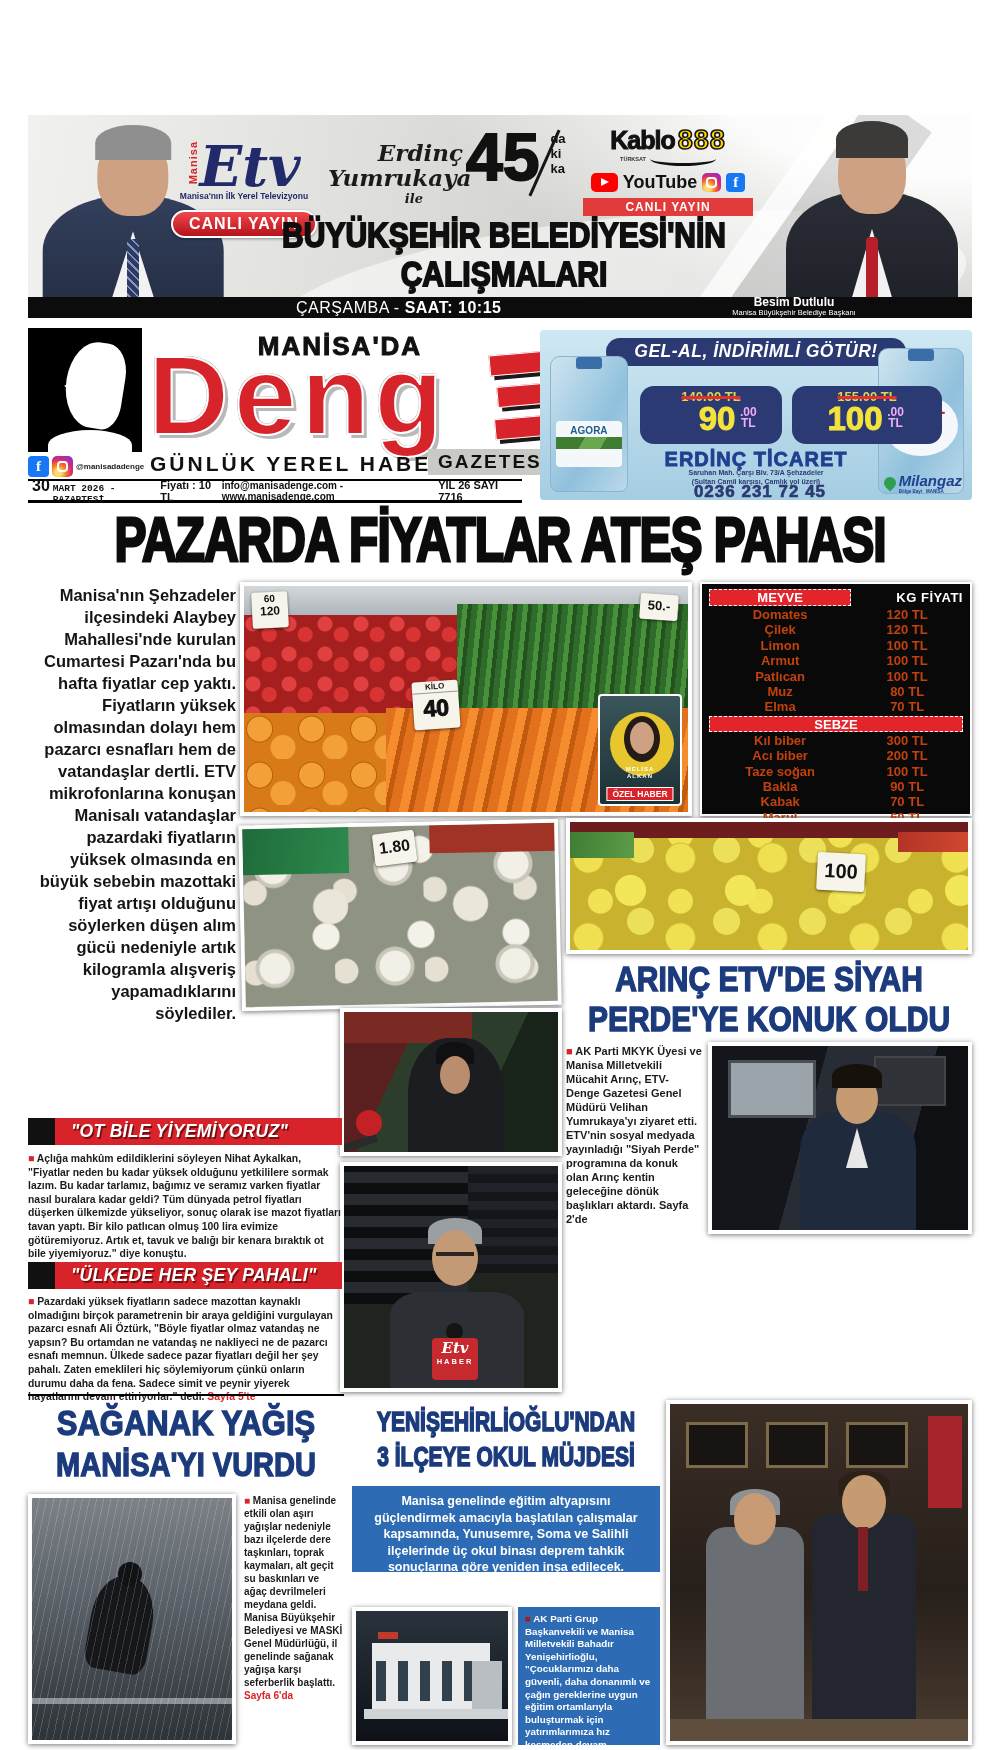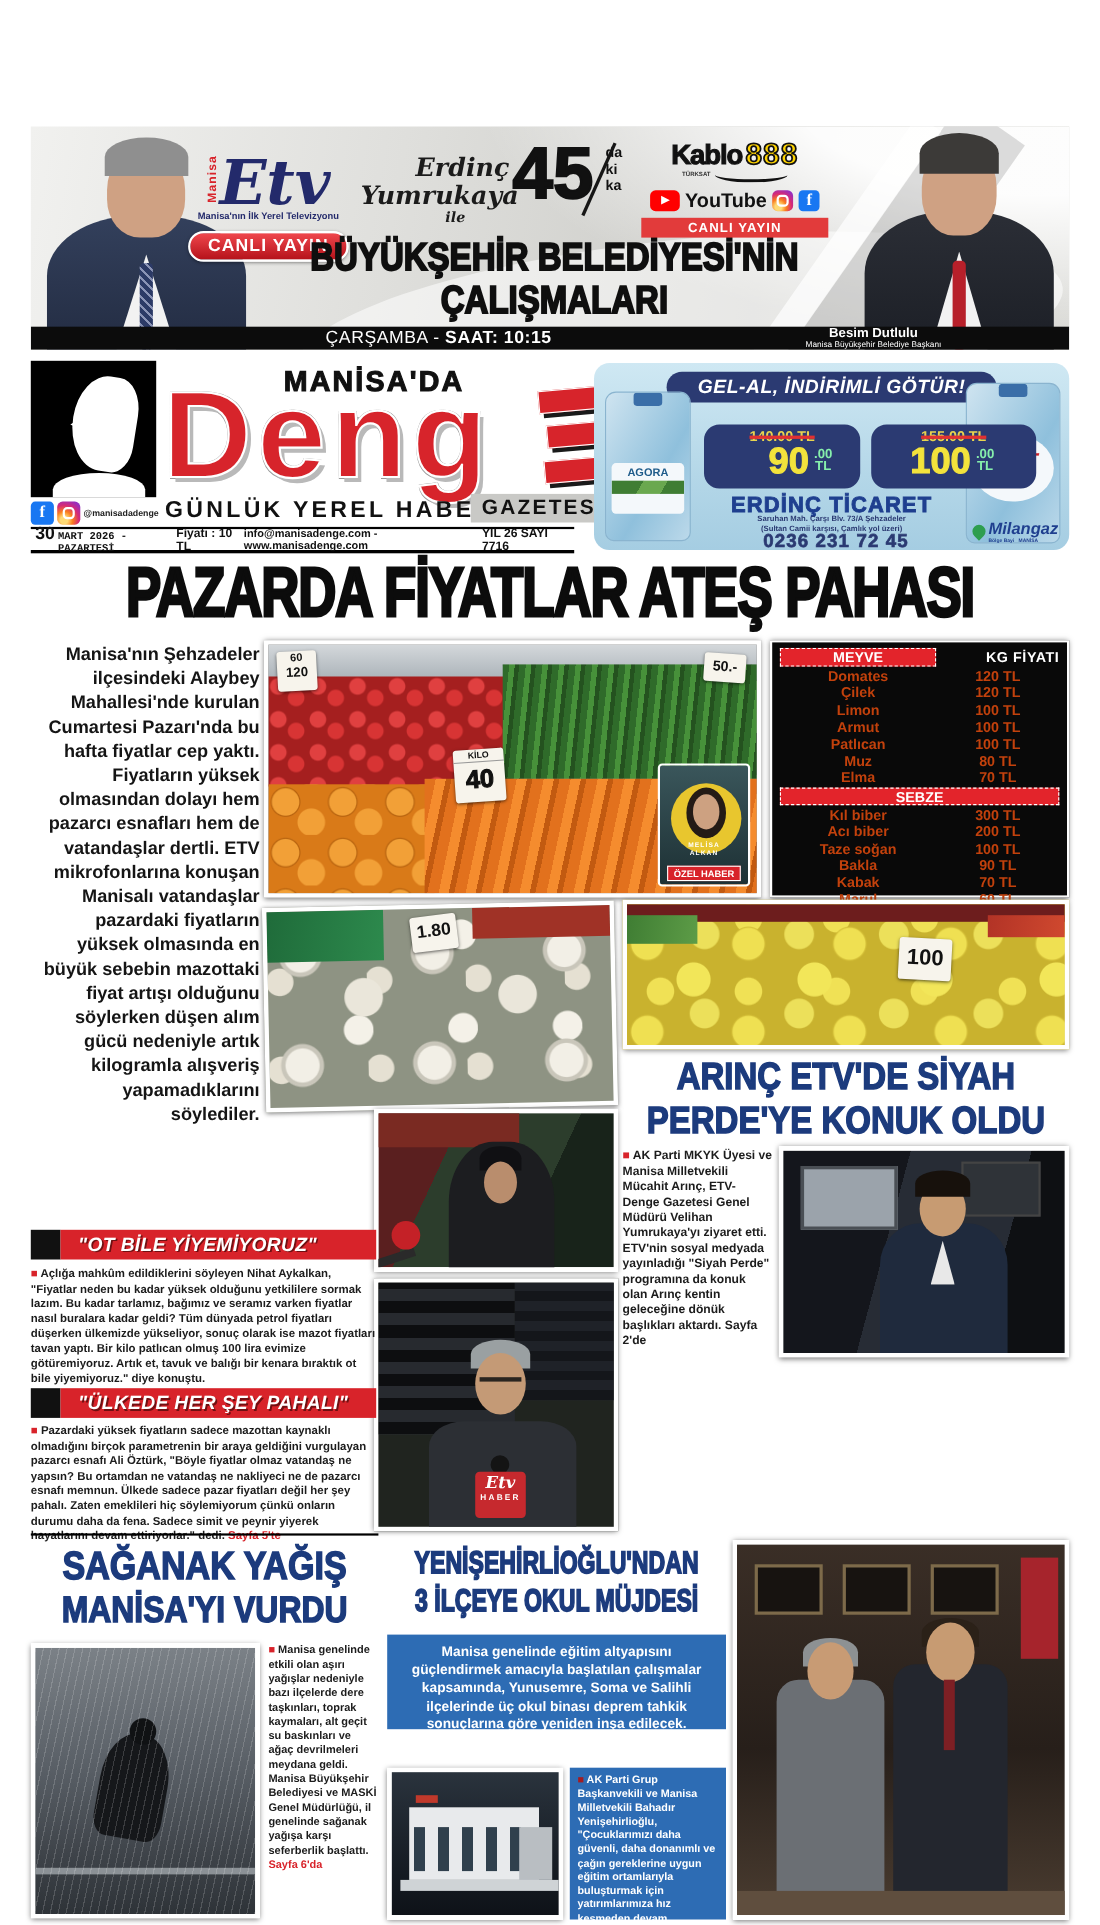--- a/index.html
+++ b/index.html
@@ -76,35 +76,35 @@
   .social-handle{font-size:8px;font-weight:bold;color:#222;}
   .info-bar{left:28px;top:479px;width:494px;height:24px;border-top:2px solid #000;border-bottom:3px solid #000;
             display:flex;align-items:center;justify-content:space-between;padding:0 4px;}
   .info-bar .d1{font-size:16px;font-weight:bold;}
   .info-bar .d2{font-size:9.5px;font-weight:bold;font-family:Liberation Mono, monospace;}
   .info-bar .f{font-size:11px;font-weight:bold;}
   .info-bar .c{font-size:10px;font-weight:bold;}
 
   
   .ad{left:540px;top:330px;width:432px;height:170px;background:linear-gradient(180deg,#cfe8f3 0%,#b4d7e8 60%,#a5cde2 100%);
-      border-radius:14px;overflow:hidden;}
+      border-radius:4px;overflow:hidden;}
   .ad-header{left:66px;top:8px;width:300px;height:28px;background:#2b3a72;border-radius:15px;color:#fff;
              font-weight:bold;font-style:italic;font-size:17.5px;text-align:center;line-height:27px;letter-spacing:.5px;}
   .bottle{overflow:hidden;border-radius:10px 10px 8px 8px;background:linear-gradient(120deg,#cfe4f0,#8fc0dc 60%,#bcd9ea);border:1px solid #8ab4cf;}
   .bottle .cap{position:absolute;top:0;left:50%;transform:translateX(-50%);width:26px;height:12px;background:#3a6ea8;border-radius:3px;}
   .bottle .label{position:absolute;left:6%;bottom:18%;width:88%;height:34%;background:#f4f8fb;border-radius:4px;
                  text-align:center;overflow:hidden;}
   .lbl-agora{color:#1e5b8a;font-weight:bold;font-size:10px;line-height:12px;}
   .lbl-hayat{color:#d01f26;font-weight:bold;font-style:italic;font-size:14px;line-height:16px;-webkit-text-stroke:.5px #d01f26;}
   .mountain{width:100%;height:12px;background:linear-gradient(120deg,#3f7d33 0 40%,#6aa84f 40% 70%,#3f7d33 70%);}
   .price-pill{background:#2b3a72;border-radius:14px;color:#fff;text-align:center;padding-top:3px;}
   .old-price{color:#e8d44f;font-size:13px;font-weight:bold;text-decoration:line-through;
              text-decoration-color:#e03131;text-decoration-thickness:2.5px;}
   .new-price{color:#f3e33c;font-size:33px;font-weight:bold;line-height:30px;-webkit-text-stroke:1px #f3e33c;}
-  .new-sup{color:#86efac;font-size:12px;font-weight:bold;line-height:11px;}
+  .new-sup{color:#f0abfc;font-size:12px;font-weight:bold;line-height:11px;}
   .store{color:#1f3f8f;font-weight:bold;font-size:20px;letter-spacing:1px;text-align:center;-webkit-text-stroke:.8px #1f3f8f;}
   .addr{color:#2b3a72;font-weight:bold;font-size:7px;text-align:center;line-height:9px;}
   .phone{color:#2b3a72;font-weight:bold;font-size:17px;letter-spacing:1px;-webkit-text-stroke:.6px #2b3a72;}
   .mlg-flame{width:12px;height:12px;background:#2e9e4f;border-radius:50% 50% 50% 0;transform:rotate(-45deg);}
   .mlg-name{color:#1f3f8f;font-weight:bold;font-style:italic;font-size:15px;}
   .mlg-sub{color:#1f3f8f;font-size:4.5px;font-weight:bold;}
 
   
   .main-headline{left:28px;top:503px;width:944px;text-align:center;font-size:48px;font-weight:bold;
                  letter-spacing:-1px;white-space:nowrap;color:#0c0c0c;-webkit-text-stroke:2.2px #0c0c0c;

